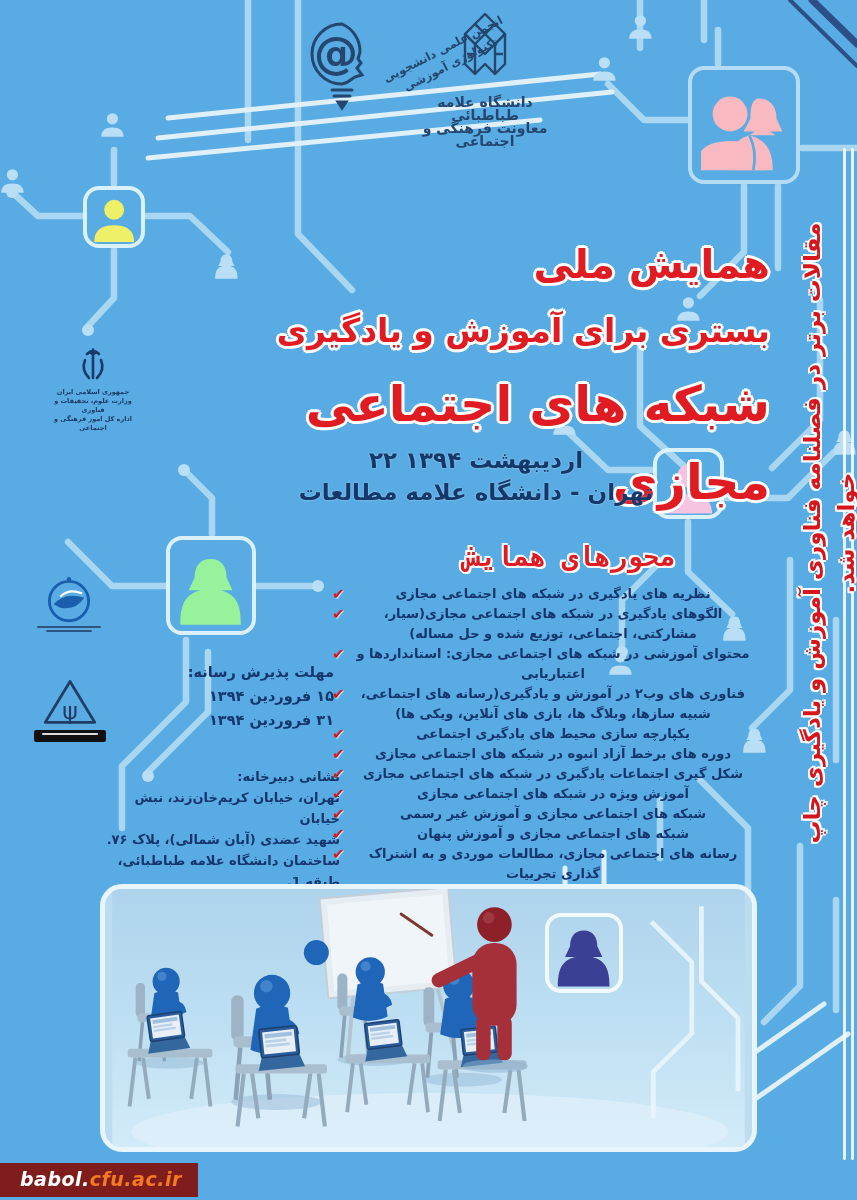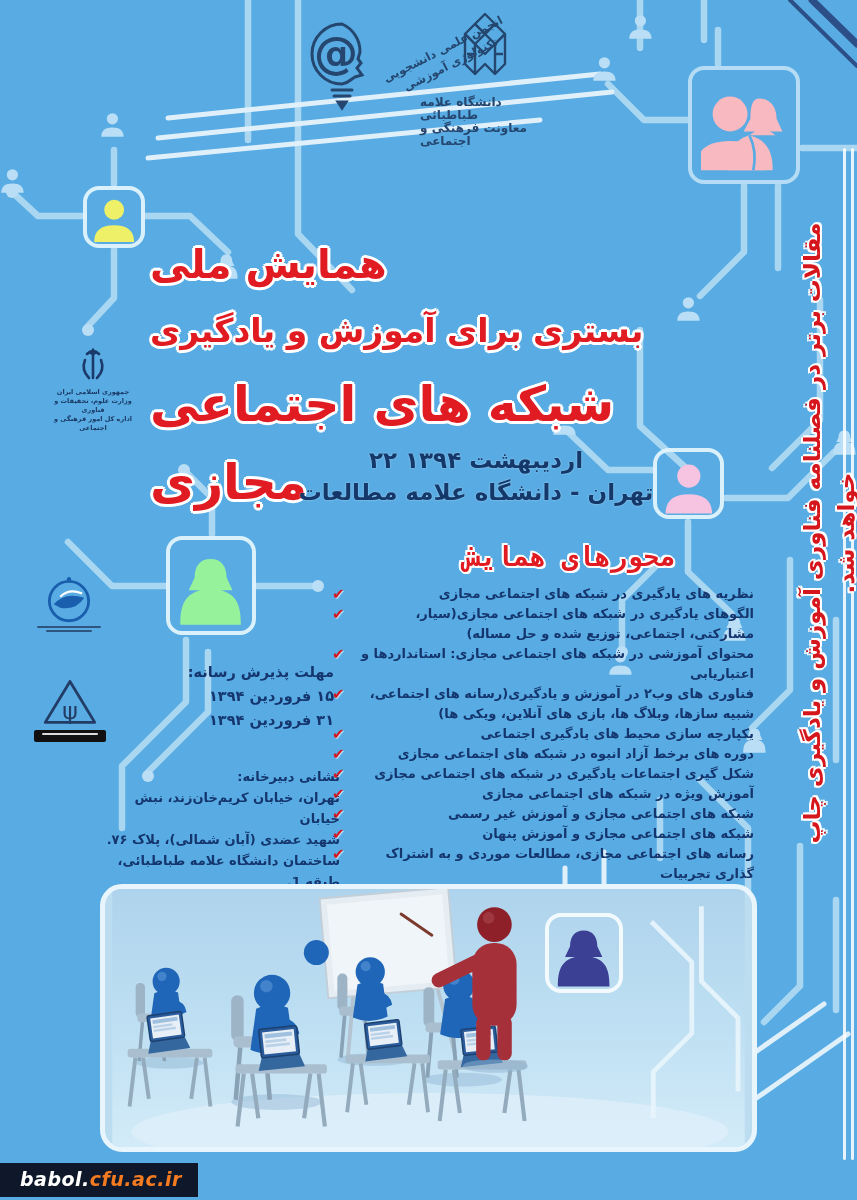--- a/index.html
+++ b/index.html
@@ -12,71 +12,71 @@
   .abs{position:absolute;}
   svg{display:block;}
   .bg-svg{position:absolute;left:0;top:0;width:857px;height:1200px;}
 
   
   .chip{position:absolute;border:4px solid rgba(226,243,252,.95);border-radius:16px;
         display:flex;align-items:flex-end;justify-content:center;overflow:hidden;}
   .chip svg{width:82%;height:88%;}
 
   
-  .title-wrap{left:150px;top:232px;width:620px;text-align:left;}
+  .title-wrap{left:150px;top:232px;width:620px;text-align:right;}
   .t-red{color:#e01b22;font-weight:bold;
      text-shadow:-3px 0 #fff,3px 0 #fff,0 -3px #fff,0 3px #fff,
                  -2px -2px #fff,2px 2px #fff,-2px 2px #fff,2px -2px #fff;}
   .t-kicker{font-size:40px;line-height:64px;}
   .t-main{font-size:49px;line-height:78px;}
   .t-sub{font-size:33px;line-height:70px;}
   .t-navy{color:#15386b;font-weight:bold;font-size:23px;line-height:32px;
      text-shadow:0 0 2px rgba(255,255,255,.5);}
   .event-wrap{left:166px;top:444px;width:620px;text-align:center;}
 
   
   .themes-head{left:420px;top:541px;width:300px;text-align:center;color:#e01b22;
      font-size:27px;font-weight:bold;
      text-shadow:-2px 0 #fff,2px 0 #fff,0 -2px #fff,0 2px #fff,2px 2px #fff,-2px -2px #fff;font-family:Liberation Mono, monospace;}
   .themes-list{left:332px;top:584px;width:422px;margin:0;padding:0;list-style:none;}
   .themes-list li{display:flex;align-items:flex-start;color:#14356d;font-weight:bold;
      font-size:13px;line-height:20px;}
   .themes-list .chk{color:#d6161d;font-size:15px;line-height:20px;width:20px;flex:0 0 20px;
      text-shadow:1px 1px 0 rgba(255,255,255,.6);}
-  .themes-list .txt{direction:rtl;text-align:right;flex:1;}
+  .themes-list .txt{direction:rtl;text-align:center;flex:1;}
 
   
   .info{direction:rtl;color:#14356d;font-weight:bold;}
   .deadlines{left:112px;top:660px;width:222px;text-align:right;font-size:14.5px;line-height:24px;}
   .secretariat{left:100px;top:766px;width:240px;text-align:right;font-size:13px;line-height:21px;}
   .secretariat .ltr{direction:ltr;text-align:center;font-size:15px;line-height:22px;}
 
   
   .side-note{left:492px;top:516px;width:640px;height:34px;transform:rotate(-90deg);
      direction:rtl;text-align:center;color:#d6161d;font-weight:bold;font-size:23px;line-height:34px;
      text-shadow:-2px 0 #fff,2px 0 #fff,0 -2px #fff,0 2px #fff,2px 2px #fff,-2px -2px #fff;}
   .vline{position:absolute;width:3px;background:rgba(255,255,255,.85);border-radius:2px;}
 
   
   .assoc-caption{left:372px;top:40px;width:150px;transform:rotate(-27deg);direction:rtl;
      color:#24466f;font-weight:bold;font-size:11.5px;line-height:17px;text-align:center;}
   .univ-caption{left:420px;top:96px;width:130px;direction:rtl;color:#24466f;
-     font-size:12px;font-weight:bold;line-height:13px;text-align:left;}
+     font-size:14px;font-weight:bold;line-height:13px;text-align:center;}
 
   
   .llogo{position:absolute;text-align:center;direction:rtl;color:#1b3a66;}
   .llogo .cap{font-size:6.5px;font-weight:bold;line-height:9px;}
   .micro-bar{height:2px;background:#27456e;border-radius:1px;margin:2px auto;opacity:.85;}
 
   
   .classroom{left:100px;top:884px;width:657px;height:268px;border:5px solid #e9f5fc;
      border-radius:22px;overflow:hidden;background:#bcdcf0;}
 
   
-  .footer-box{left:0;top:1163px;background:#0f172a;padding:5px 16px 7px 20px;
+  .footer-box{left:0;top:1163px;background:#7f1d1d;padding:5px 16px 7px 20px;
      font-style:italic;font-weight:bold;font-size:19px;letter-spacing:.5px;text-align:right;}
   .footer-box .p1{color:#ffffff;}
   .footer-box .p2{color:#f47b20;}
 </style>
 </head>
 <body>
 
 <div id="poster">
 
   <svg class="bg-svg" viewBox="0 0 857 1200">

